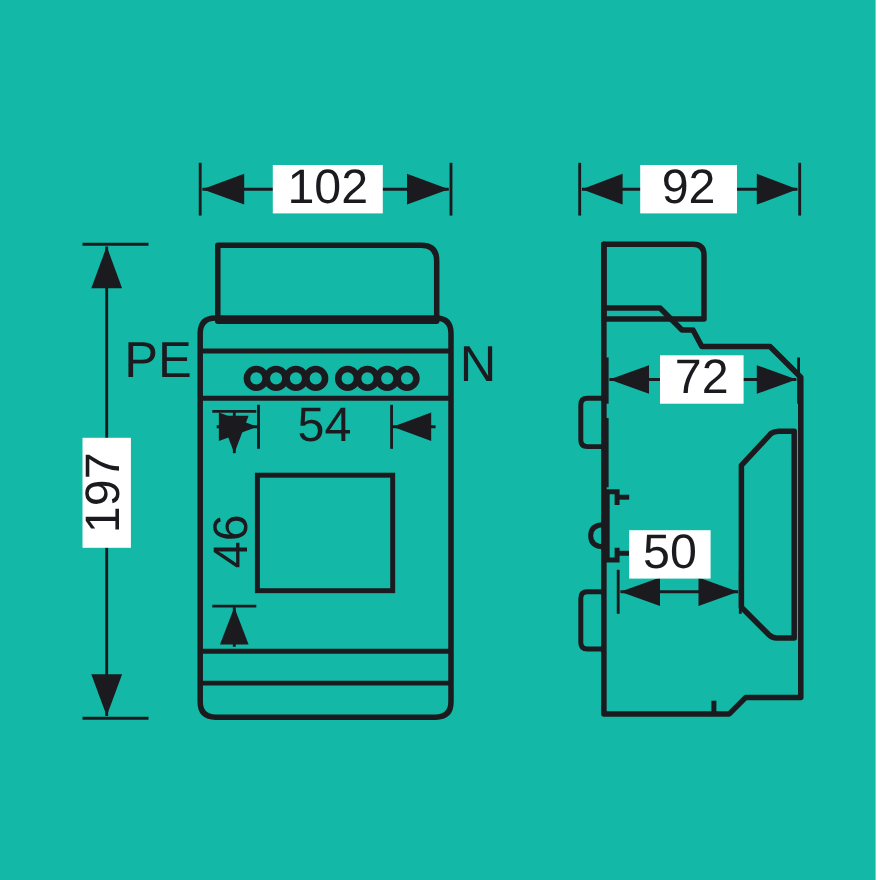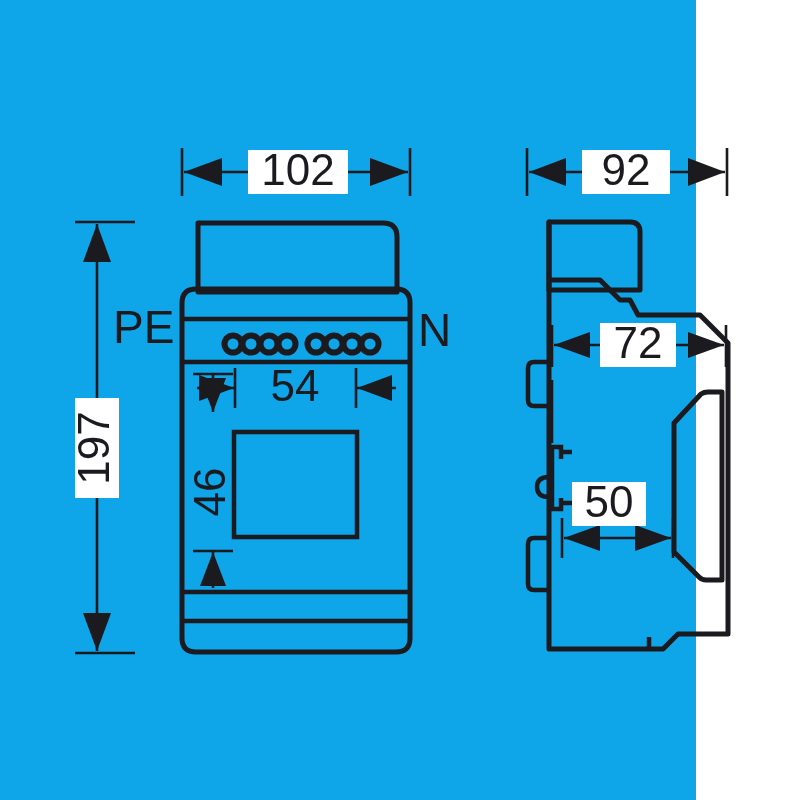--- a/index.html
+++ b/index.html
@@ -9,23 +9,23 @@
     background: #ffffff;
   }
   body {
     width: 800px;
     height: 800px;
     overflow: hidden;
     font-family: "Liberation Sans", sans-serif;
   }
   #drawing-root {
     position: relative;
-    width: 696px;
+    width: 796px;
     height: 800px;
-    background: #0ea5e9;
+    background: #14b8a6;
   }
   svg#tech-drawing {
     display: block;
     width: 800px;
     height: 800px;
   }
   .outline {
     fill: none;
     stroke: #1a1a1f;
     stroke-width: 5;

